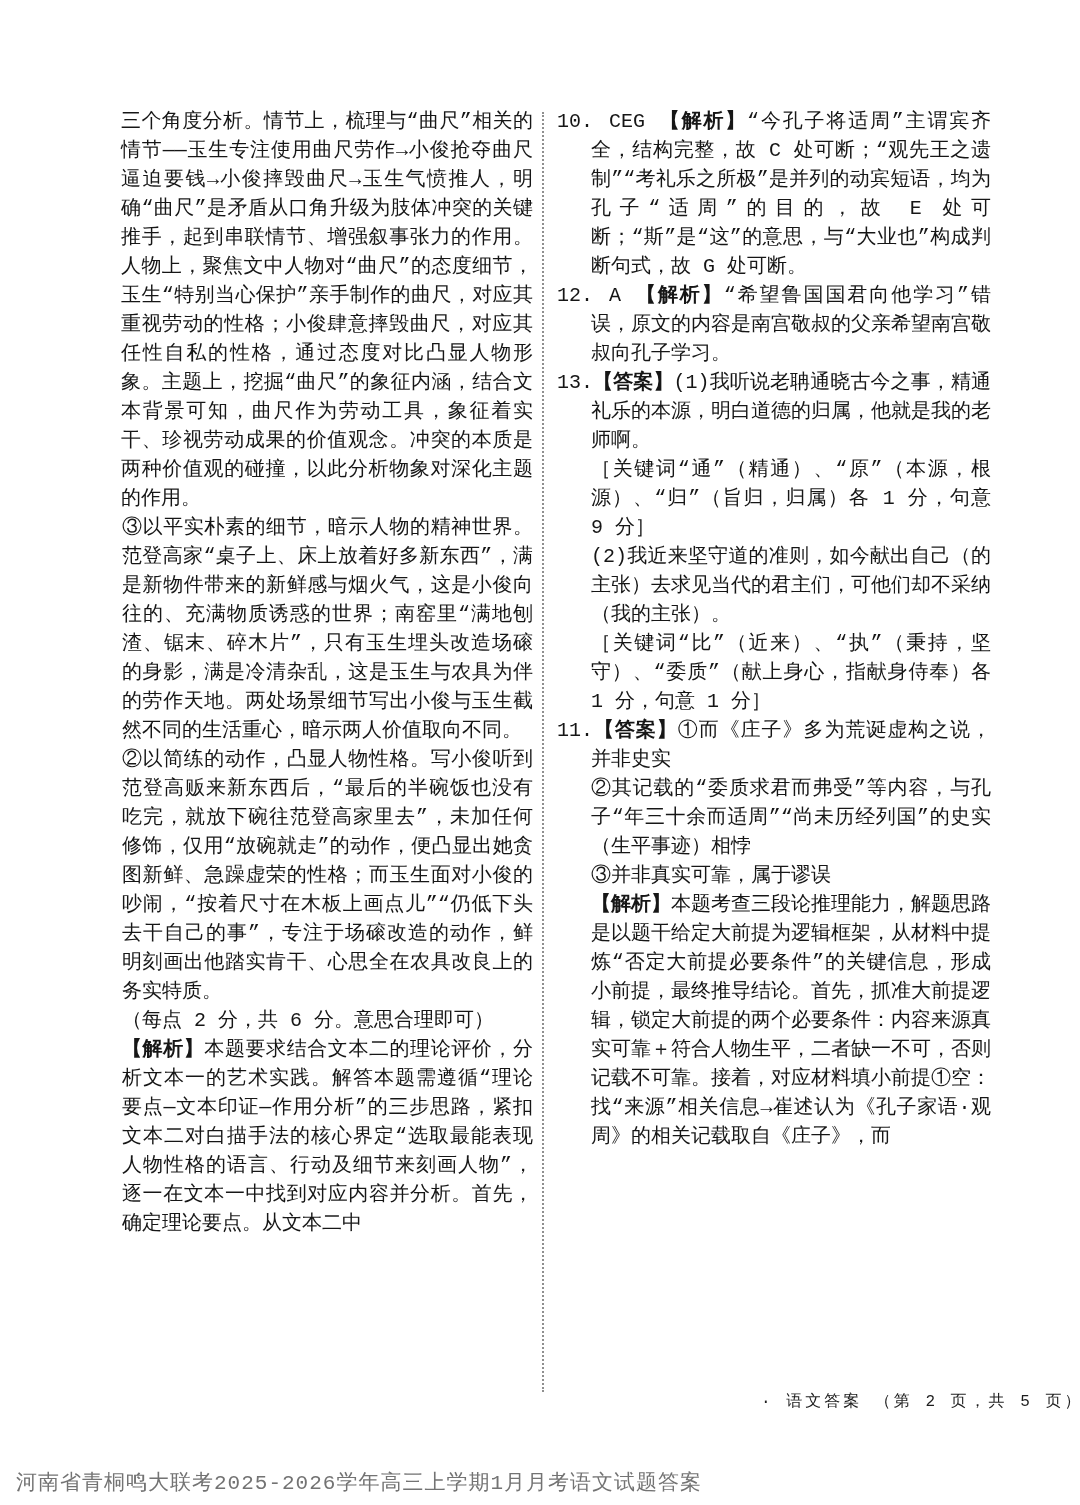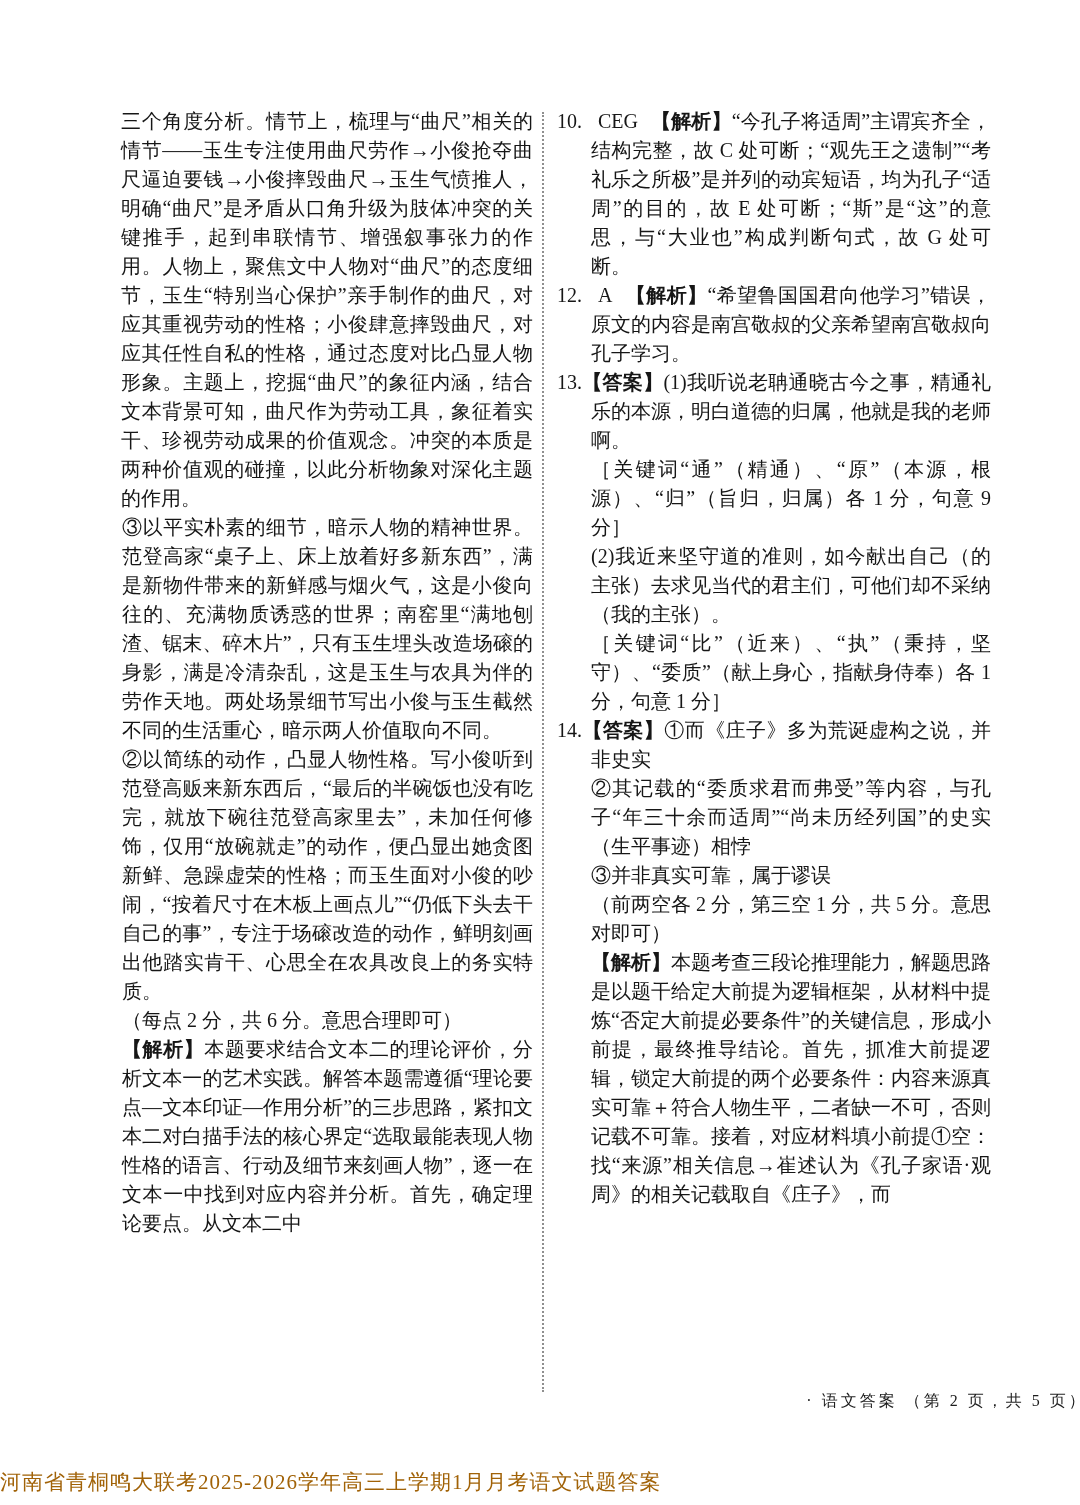--- a/index.html
+++ b/index.html
@@ -5,21 +5,21 @@
   html, body {
     margin: 0;
     padding: 0;
     background: #ffffff;
   }
   .page {
     position: relative;
     width: 1080px;
     height: 1505px;
     background: #ffffff;
-    font-family: Liberation Serif, serif;
+    font-family: Liberation Mono, monospace;
     color: #161616;
     overflow: hidden;
   }
   .col {
     position: absolute;
     top: 107px;
     font-size: 20px;
     line-height: 29px;
     text-align: justify;
   }
@@ -49,25 +49,25 @@
     top: 1391px;
     left: 16px;
     width: 1080px;
     text-align: right;
     font-size: 16px;
     letter-spacing: 3px;
     color: #1d1d1d;
   }
   .watermark {
     position: absolute;
-    left: 0;
+    left: 16px;
     top: 1468px;
     font-size: 21px;
     letter-spacing: 1px;
-    color: #a16207;
+    color: #737373;
     white-space: nowrap;
   }
 </style>
 </head>
 <body>
 
 <div class="page">
 
   <div class="col col-left">
     <p class="cont-l">三个角度分析。情节上，梳理与“曲尺”相关的情节——玉生专注使用曲尺劳作→小俊抢夺曲尺逼迫要钱→小俊摔毁曲尺→玉生气愤推人，明确“曲尺”是矛盾从口角升级为肢体冲突的关键推手，起到串联情节、增强叙事张力的作用。人物上，聚焦文中人物对“曲尺”的态度细节，玉生“特别当心保护”亲手制作的曲尺，对应其重视劳动的性格；小俊肆意摔毁曲尺，对应其任性自私的性格，通过态度对比凸显人物形象。主题上，挖掘“曲尺”的象征内涵，结合文本背景可知，曲尺作为劳动工具，象征着实干、珍视劳动成果的价值观念。冲突的本质是两种价值观的碰撞，以此分析物象对深化主题的作用。</p>
@@ -94,24 +94,23 @@
     </div>
 
     <div>
       <p class="hang-r"><span>13.</span><span class="bold-label">【答案】</span><span>(1)我听说老聃通晓古今之事，精通礼乐的本源，明白道德的归属，他就是我的老师啊。</span></p>
       <p class="sub-r">［关键词“通”（精通）、“原”（本源，根源）、“归”（旨归，归属）各 1 分，句意 9 分］</p>
       <p class="sub-r">(2)我近来坚守道的准则，如今献出自己（的主张）去求见当代的君主们，可他们却不采纳（我的主张）。</p>
       <p class="sub-r">［关键词“比”（近来）、“执”（秉持，坚守）、“委质”（献上身心，指献身侍奉）各 1 分，句意 1 分］</p>
     </div>
 
     <div>
-      <p class="hang-r"><span>14.</span><span class="bold-label">【答案】</span><span>①而《庄子》多为荒诞虚构之说，并非史实</span></p>
+      <p class="hang-r"><span>11.</span><span class="bold-label">【答案】</span><span>①而《庄子》多为荒诞虚构之说，并非史实</span></p>
       <p class="sub-r">②其记载的“委质求君而弗受”等内容，与孔子“年三十余而适周”“尚未历经列国”的史实（生平事迹）相悖</p>
       <p class="sub-r">③并非真实可靠，属于谬误</p>
-      <p class="sub-r">（前两空各 2 分，第三空 1 分，共 5 分。意思对即可）</p>
       <p class="sub-r"><span class="bold-label">【解析】</span><span>本题考查三段论推理能力，解题思路是以题干给定大前提为逻辑框架，从材料中提炼“否定大前提必要条件”的关键信息，形成小前提，最终推导结论。首先，抓准大前提逻辑，锁定大前提的两个必要条件：内容来源真实可靠＋符合人物生平，二者缺一不可，否则记载不可靠。接着，对应材料填小前提①空：找“来源”相关信息→崔述认为《孔子家语·观周》的相关记载取自《庄子》，而</span></p>
     </div>
   </div>
 
   <div class="footer">· 语文答案 （第 2 页，共 5 页）·</div>
 
   <div class="watermark">河南省青桐鸣大联考2025-2026学年高三上学期1月月考语文试题答案</div>
 
 </div>
 

